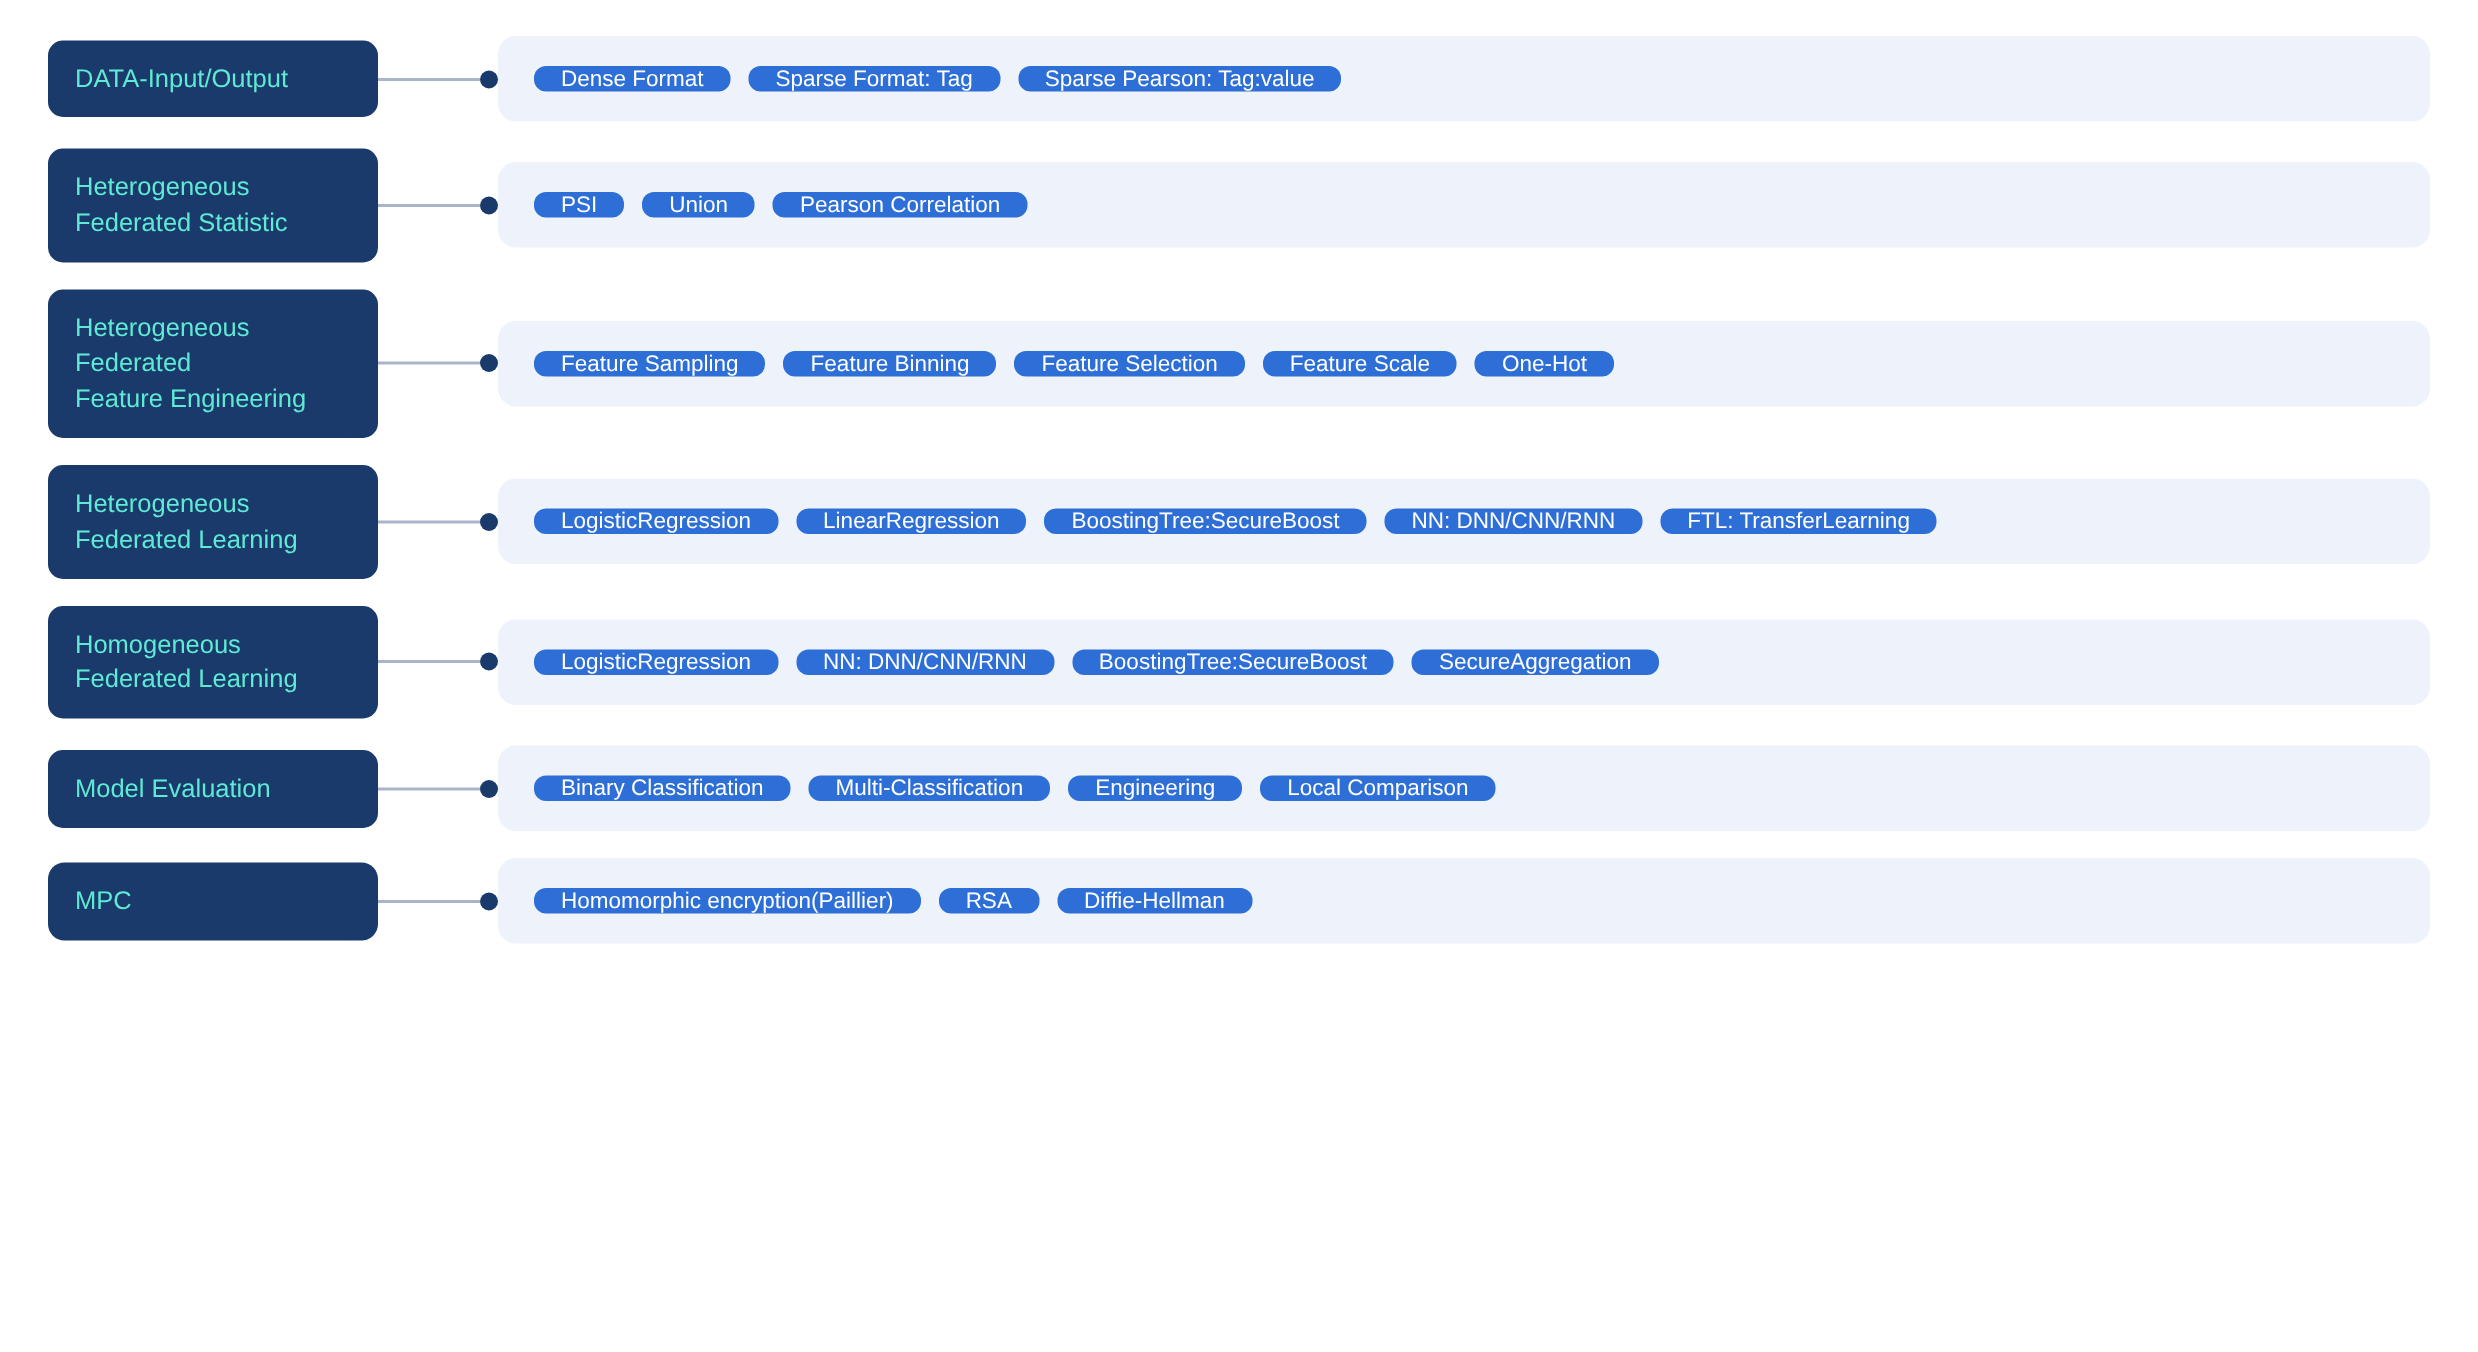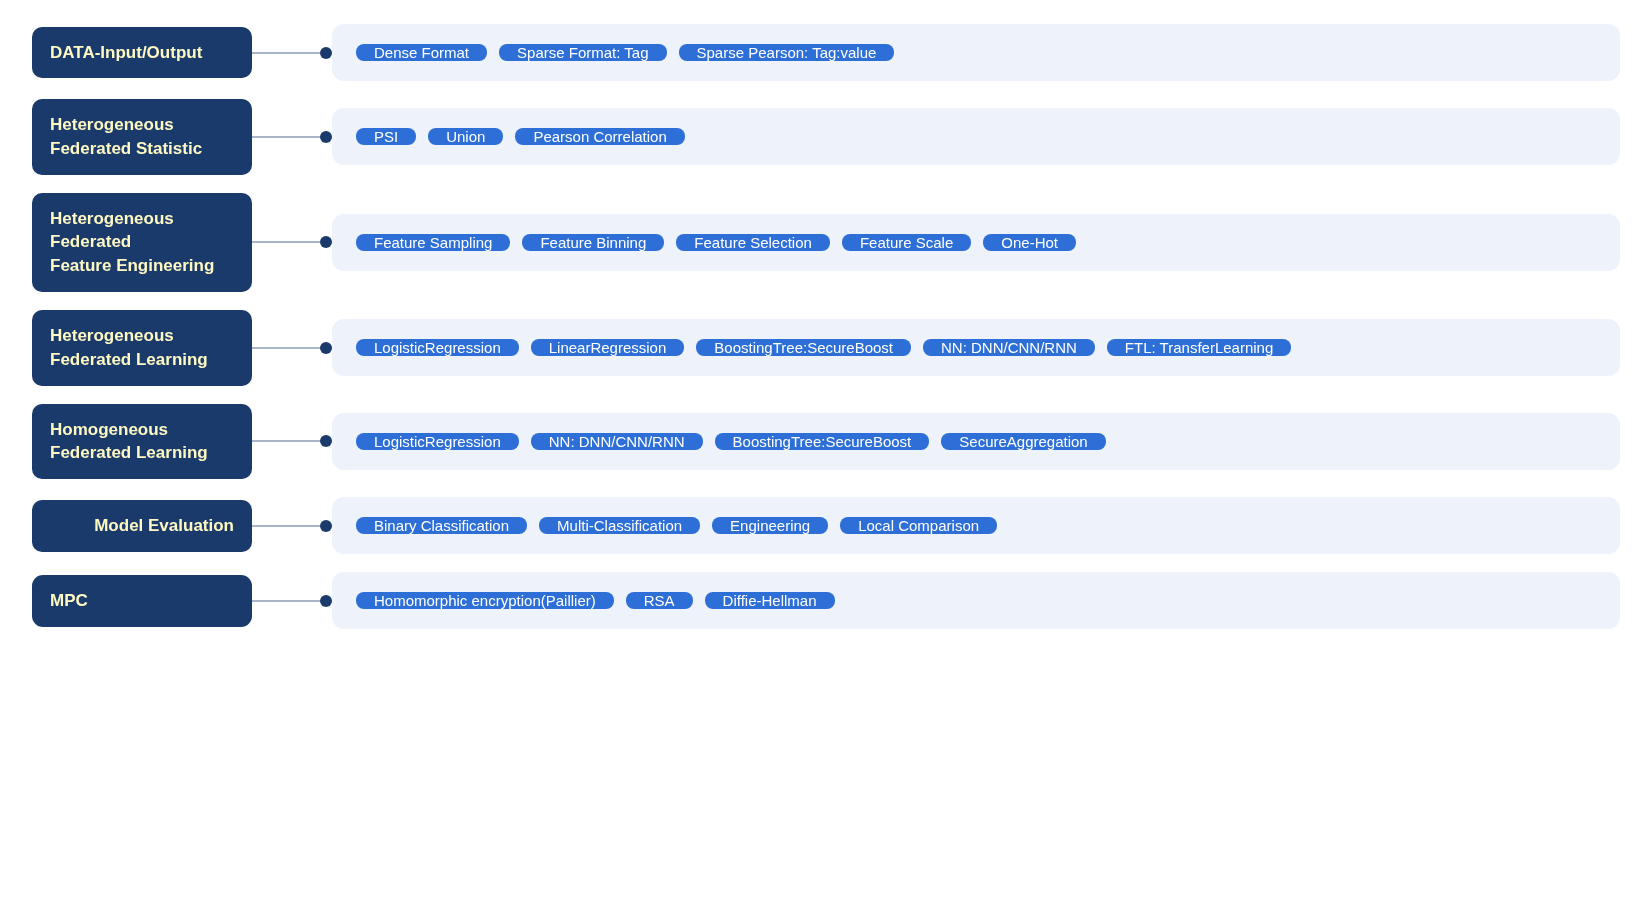--- a/index.html
+++ b/index.html
@@ -9,27 +9,27 @@
       padding: 24px 32px;
       min-width: 1652px;
     }
     .row {
       display: flex;
       align-items: center;
       margin-bottom: 18px;
     }
     .category-box {
       background: #1a3a6b;
-      color: #fef9c3;
+      color: #5eead4;
       border-radius: 10px;
       padding: 14px 18px;
       min-width: 220px;
       max-width: 220px;
       font-size: 17px;
-      font-weight: 700;
+      font-weight: 400;
       line-height: 1.4;
       text-align: left;
       flex-shrink: 0;
     }
     .connector {
       display: flex;
       align-items: center;
       flex-shrink: 0;
       width: 80px;
       position: relative;
@@ -134,21 +134,21 @@
       <div class="connector-dot"></div>
     </div>
       <div class="items-panel">
         <div class="item-badge">LogisticRegression</div>
         <div class="item-badge">NN: DNN/CNN/RNN</div>
         <div class="item-badge">BoostingTree:SecureBoost</div>
         <div class="item-badge">SecureAggregation</div>
       </div>
     </div>
     <div class="row">
-      <div class="category-box" style="white-space: pre-line; text-align: right;">Model Evaluation</div>
+      <div class="category-box" style="white-space: pre-line;">Model Evaluation</div>
       <div class="connector">
       <div class="connector-line"></div>
       <div class="connector-dot"></div>
     </div>
       <div class="items-panel">
         <div class="item-badge">Binary Classification</div>
         <div class="item-badge">Multi-Classification</div>
         <div class="item-badge">Engineering</div>
         <div class="item-badge">Local Comparison</div>
       </div>

